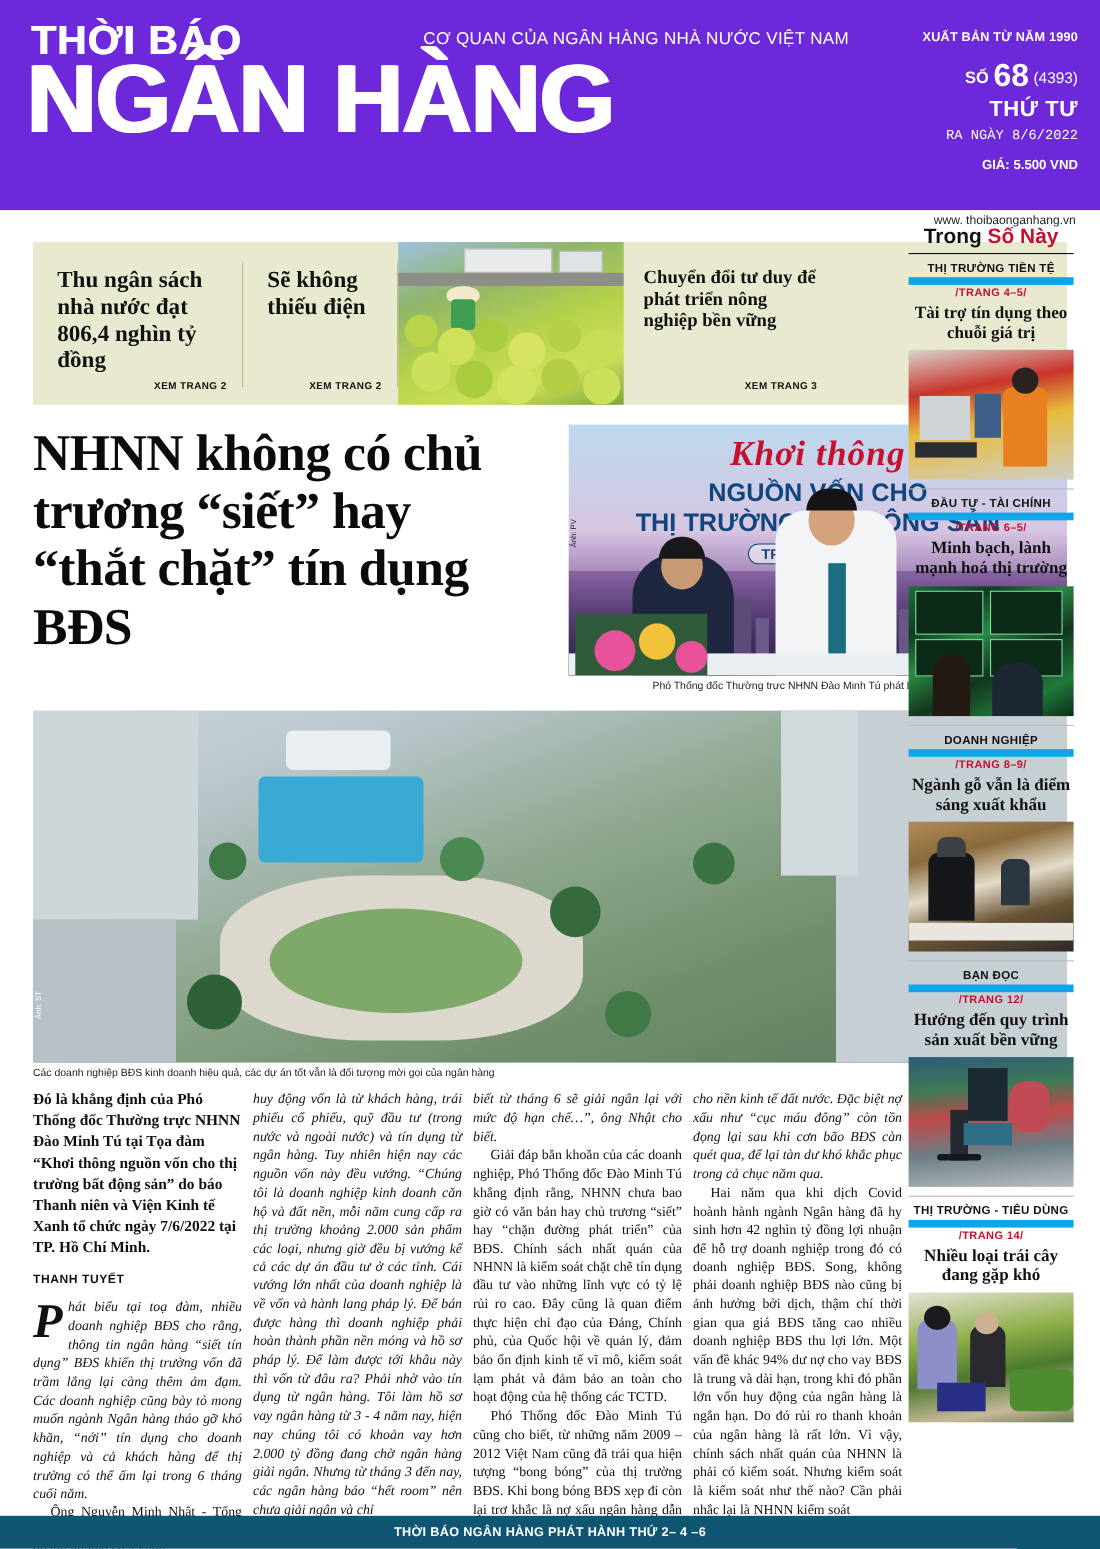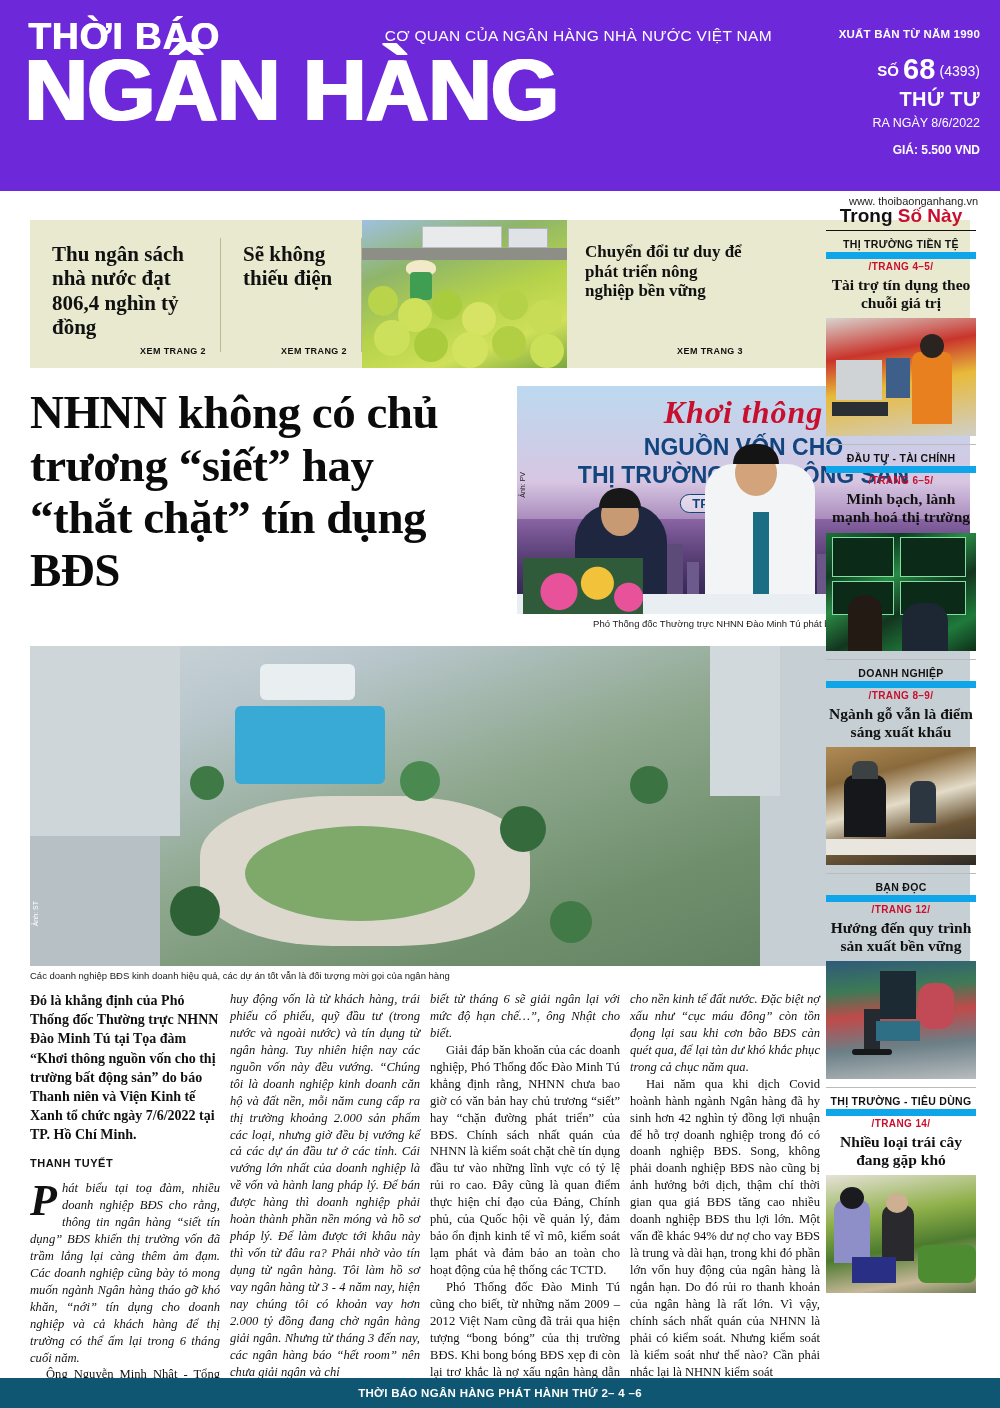--- a/index.html
+++ b/index.html
@@ -45,21 +45,21 @@
     text-align: right;
     color: #ffffff;
     font-family: "Liberation Sans", sans-serif;
     padding-top: 18px;
   }
   .mh-since { font-size: 11.5px; font-weight: bold; letter-spacing: 0.2px; }
   .mh-issue { font-size: 15px; margin-top: 13px; font-weight: bold; }
   .mh-issue b { font-size: 29px; font-weight: bold; vertical-align: -3px; }
   .mh-issue span.paren { font-size: 14px; font-weight: normal; }
   .mh-day { font-size: 20px; font-weight: bold; margin-top: 2px; letter-spacing: 0.5px; }
-  .mh-date { font-size: 12.5px; margin-top: 5px; }
+  .mh-date { font-size: 12.5px; margin-top: 5px; font-family: Liberation Mono, monospace; }
   .mh-price { font-size: 12px; font-weight: bold; margin-top: 13px; }
 
   .mh-nganhang {
     color: #ffffff;
     font-family: "Liberation Sans", sans-serif;
     font-weight: bold;
     font-size: 88px;
     line-height: 0.95;
     letter-spacing: -1px;
     position: absolute;

